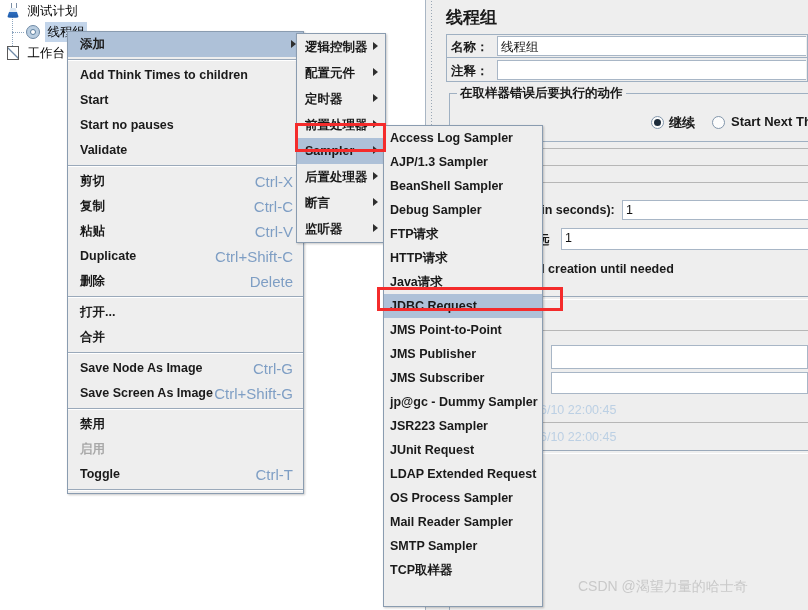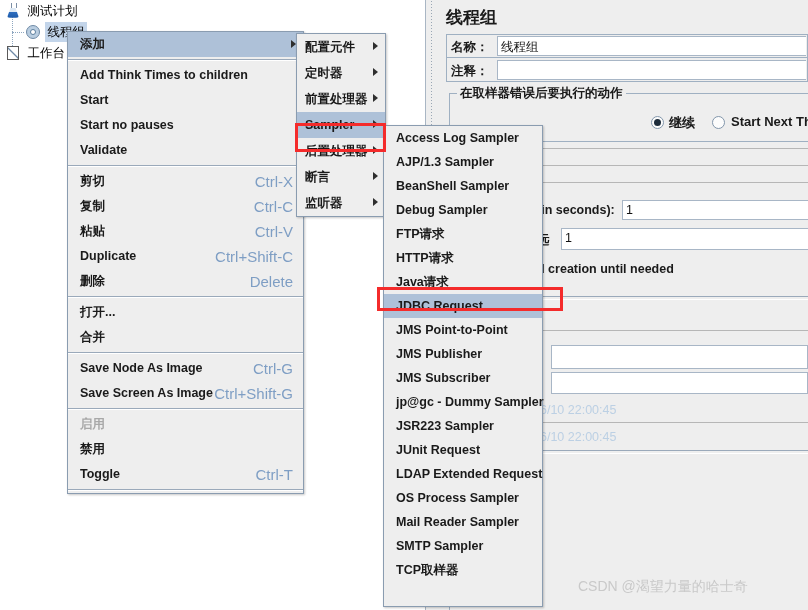--- a/index.html
+++ b/index.html
@@ -69,21 +69,21 @@
   .mi .acc{position:absolute;right:10px;top:0;font-weight:normal;font-size:15px;color:#7e9ec4;}
   .mi .arrow{position:absolute;right:7px;top:8px;width:0;height:0;
      border-top:4px solid transparent;border-bottom:4px solid transparent;border-left:5px solid #2e2e2e;}
   .msep{height:0;border-top:1px solid #9aa9ba;border-bottom:1px solid #ffffff;margin:2px 0;}
 
   #menu1{left:67px;top:31px;width:237px;}
   #menu1 .mi{height:25px;line-height:25px;}
   #menu2{left:296px;top:33px;width:90px;}
   #menu2 .mi{height:26px;line-height:26px;padding-left:8px;}
   #menu3{left:383px;top:125px;width:160px;}
-  #menu3 .mi{height:24px;line-height:24px;}
+  #menu3 .mi{height:24px;line-height:24px;padding-left:6px;}
 
   
   .redbox{position:absolute;border:3px solid #f42b2b;box-sizing:border-box;pointer-events:none;}
 
   
   #watermark{left:578px;top:578px;font-size:14px;color:#c9c9c9;white-space:nowrap;}
 </style>
 </head>
 <body>
 
@@ -168,27 +168,28 @@
     <div class="mi"><span>粘贴</span><span class="acc">Ctrl-V</span></div>
     <div class="mi"><span>Duplicate</span><span class="acc">Ctrl+Shift-C</span></div>
     <div class="mi"><span>删除</span><span class="acc">Delete</span></div>
     <div class="msep"></div>
     <div class="mi"><span>打开...</span></div>
     <div class="mi"><span>合并</span></div>
     <div class="msep"></div>
     <div class="mi"><span>Save Node As Image</span><span class="acc">Ctrl-G</span></div>
     <div class="mi"><span>Save Screen As Image</span><span class="acc">Ctrl+Shift-G</span></div>
     <div class="msep"></div>
+    <div class="mi"><span>禁用</span></div>
     <div class="mi disabled"><span>启用</span></div>
-    <div class="mi"><span>禁用</span></div>
     <div class="mi"><span>Toggle</span><span class="acc">Ctrl-T</span></div>
     <div class="msep"></div>
   </div>
 
 <div id="menu2" class="menu">
+    <div class="mi"><span>逻辑控制器</span><span class="arrow"></span></div>
     <div class="mi"><span>配置元件</span><span class="arrow"></span></div>
     <div class="mi"><span>定时器</span><span class="arrow"></span></div>
     <div class="mi"><span>前置处理器</span><span class="arrow"></span></div>
     <div class="mi hl"><span>Sampler</span><span class="arrow"></span></div>
     <div class="mi"><span>后置处理器</span><span class="arrow"></span></div>
     <div class="mi"><span>断言</span><span class="arrow"></span></div>
     <div class="mi"><span>监听器</span><span class="arrow"></span></div>
   </div>
 
 <div id="menu3" class="menu">

